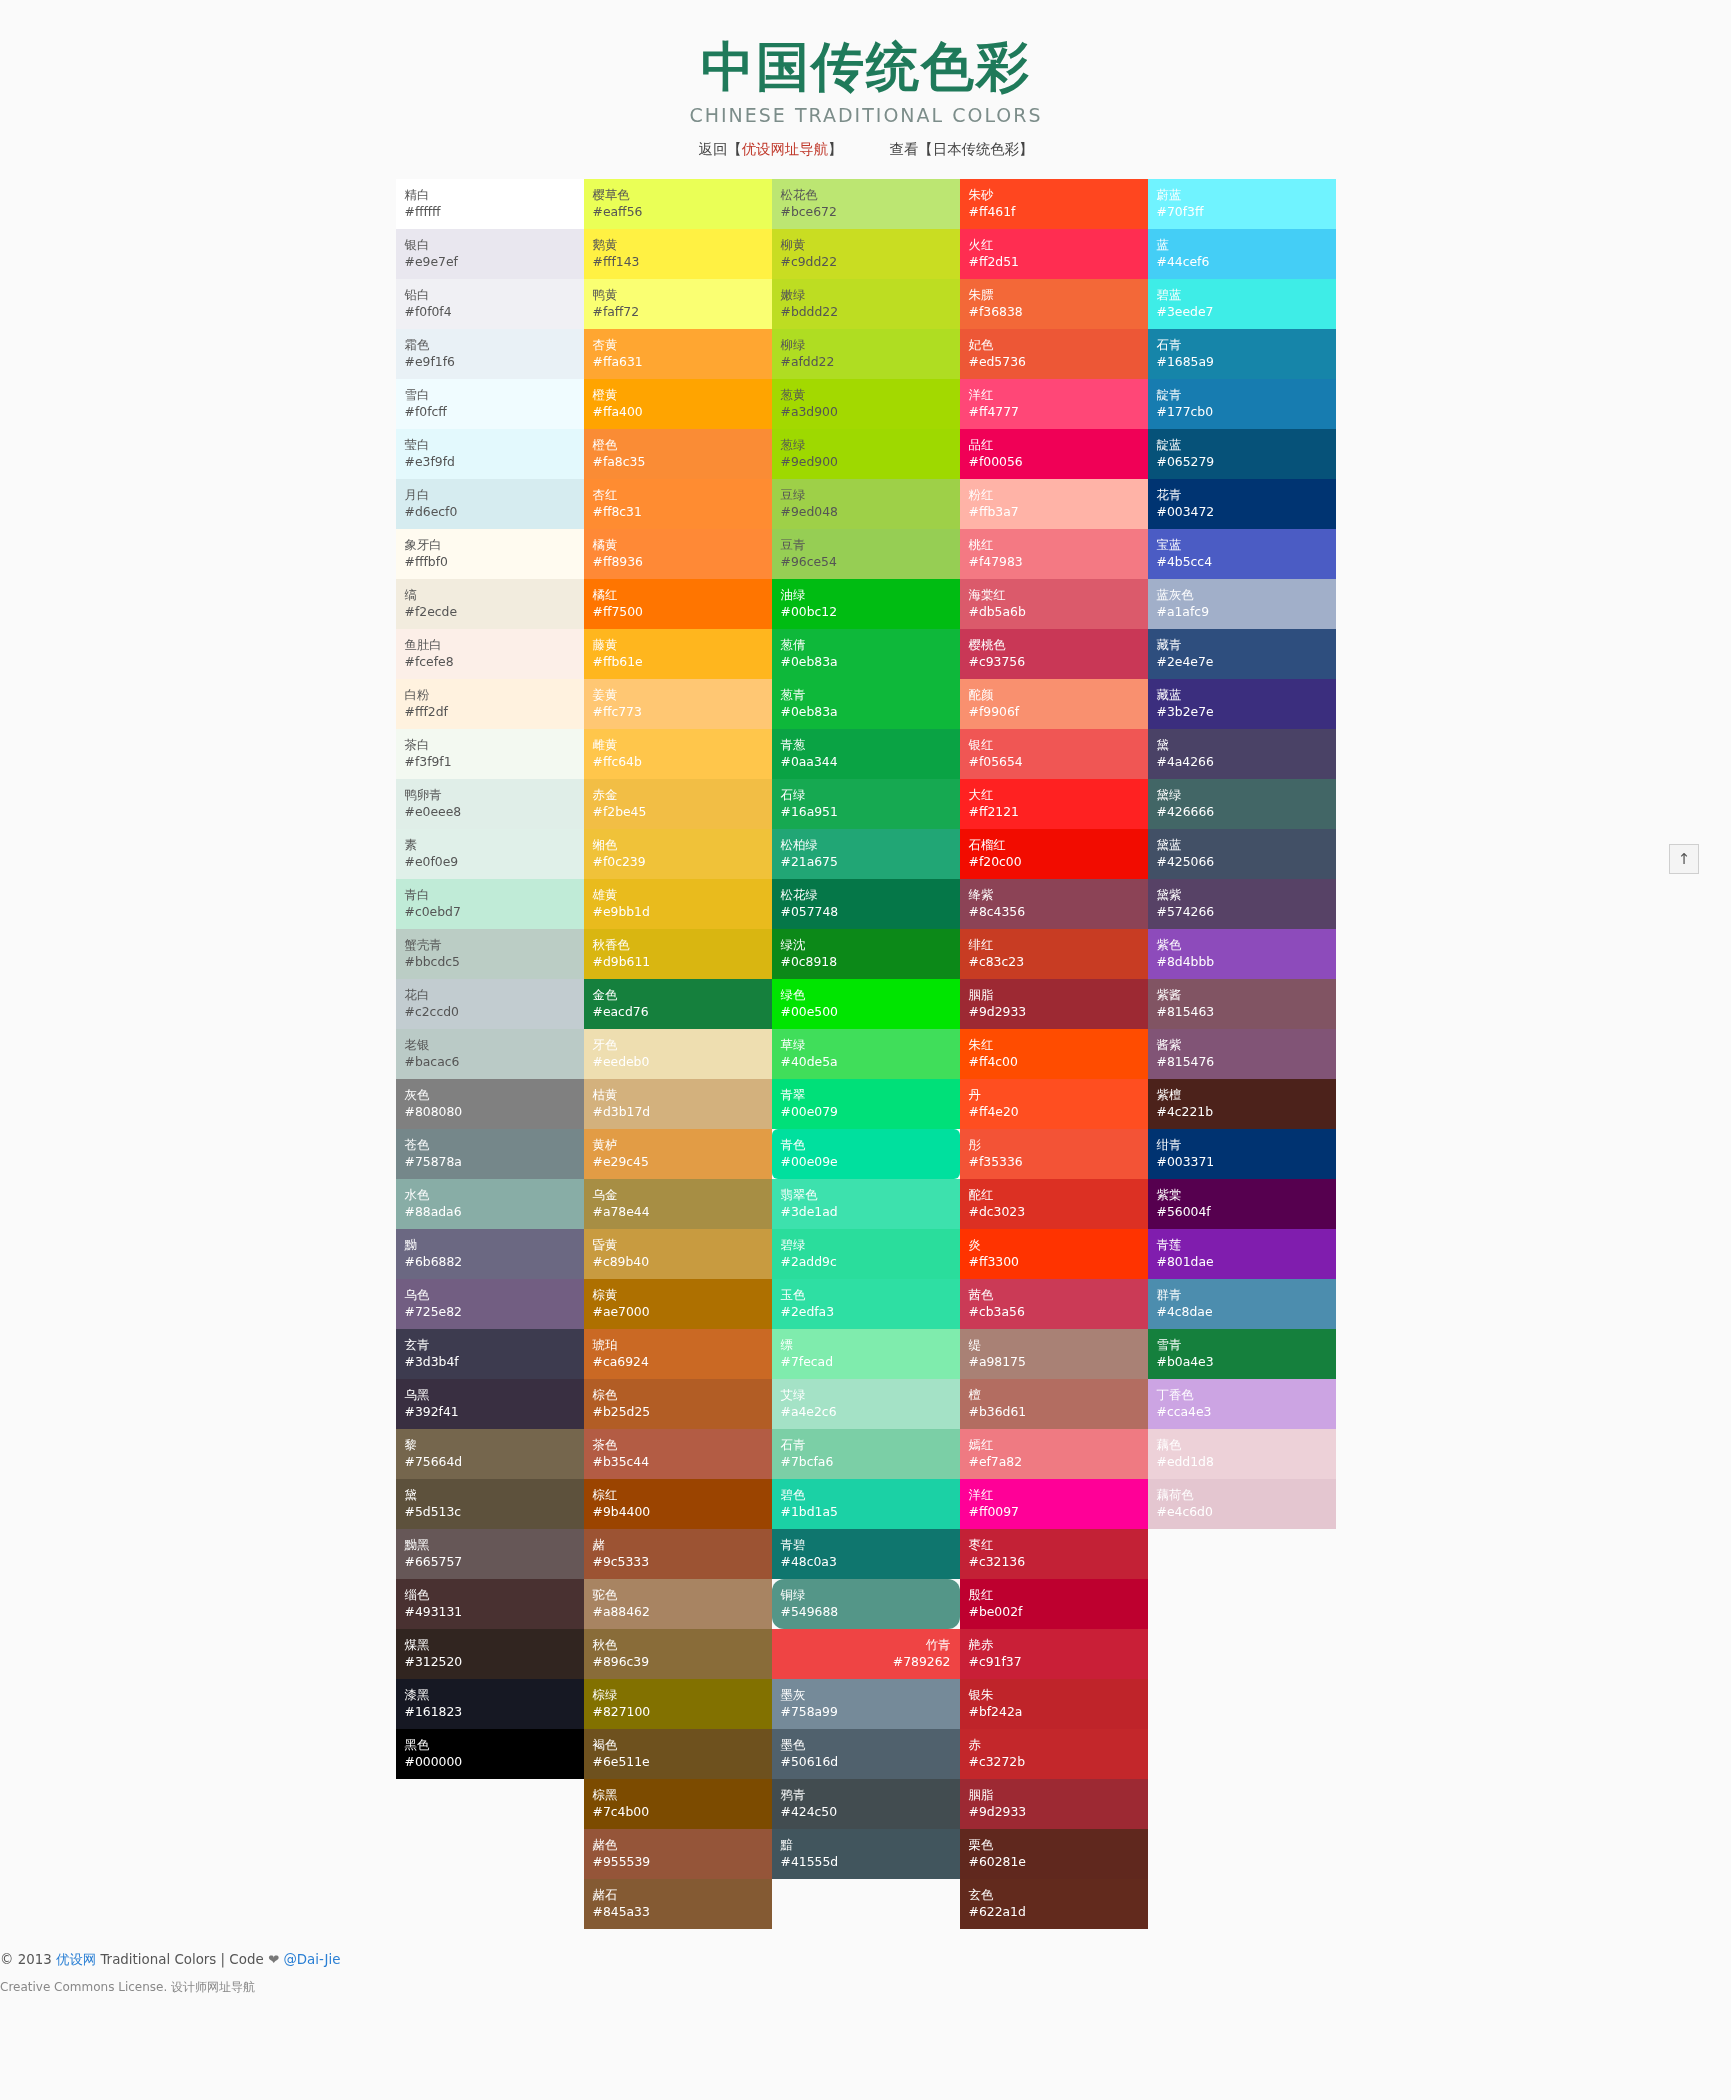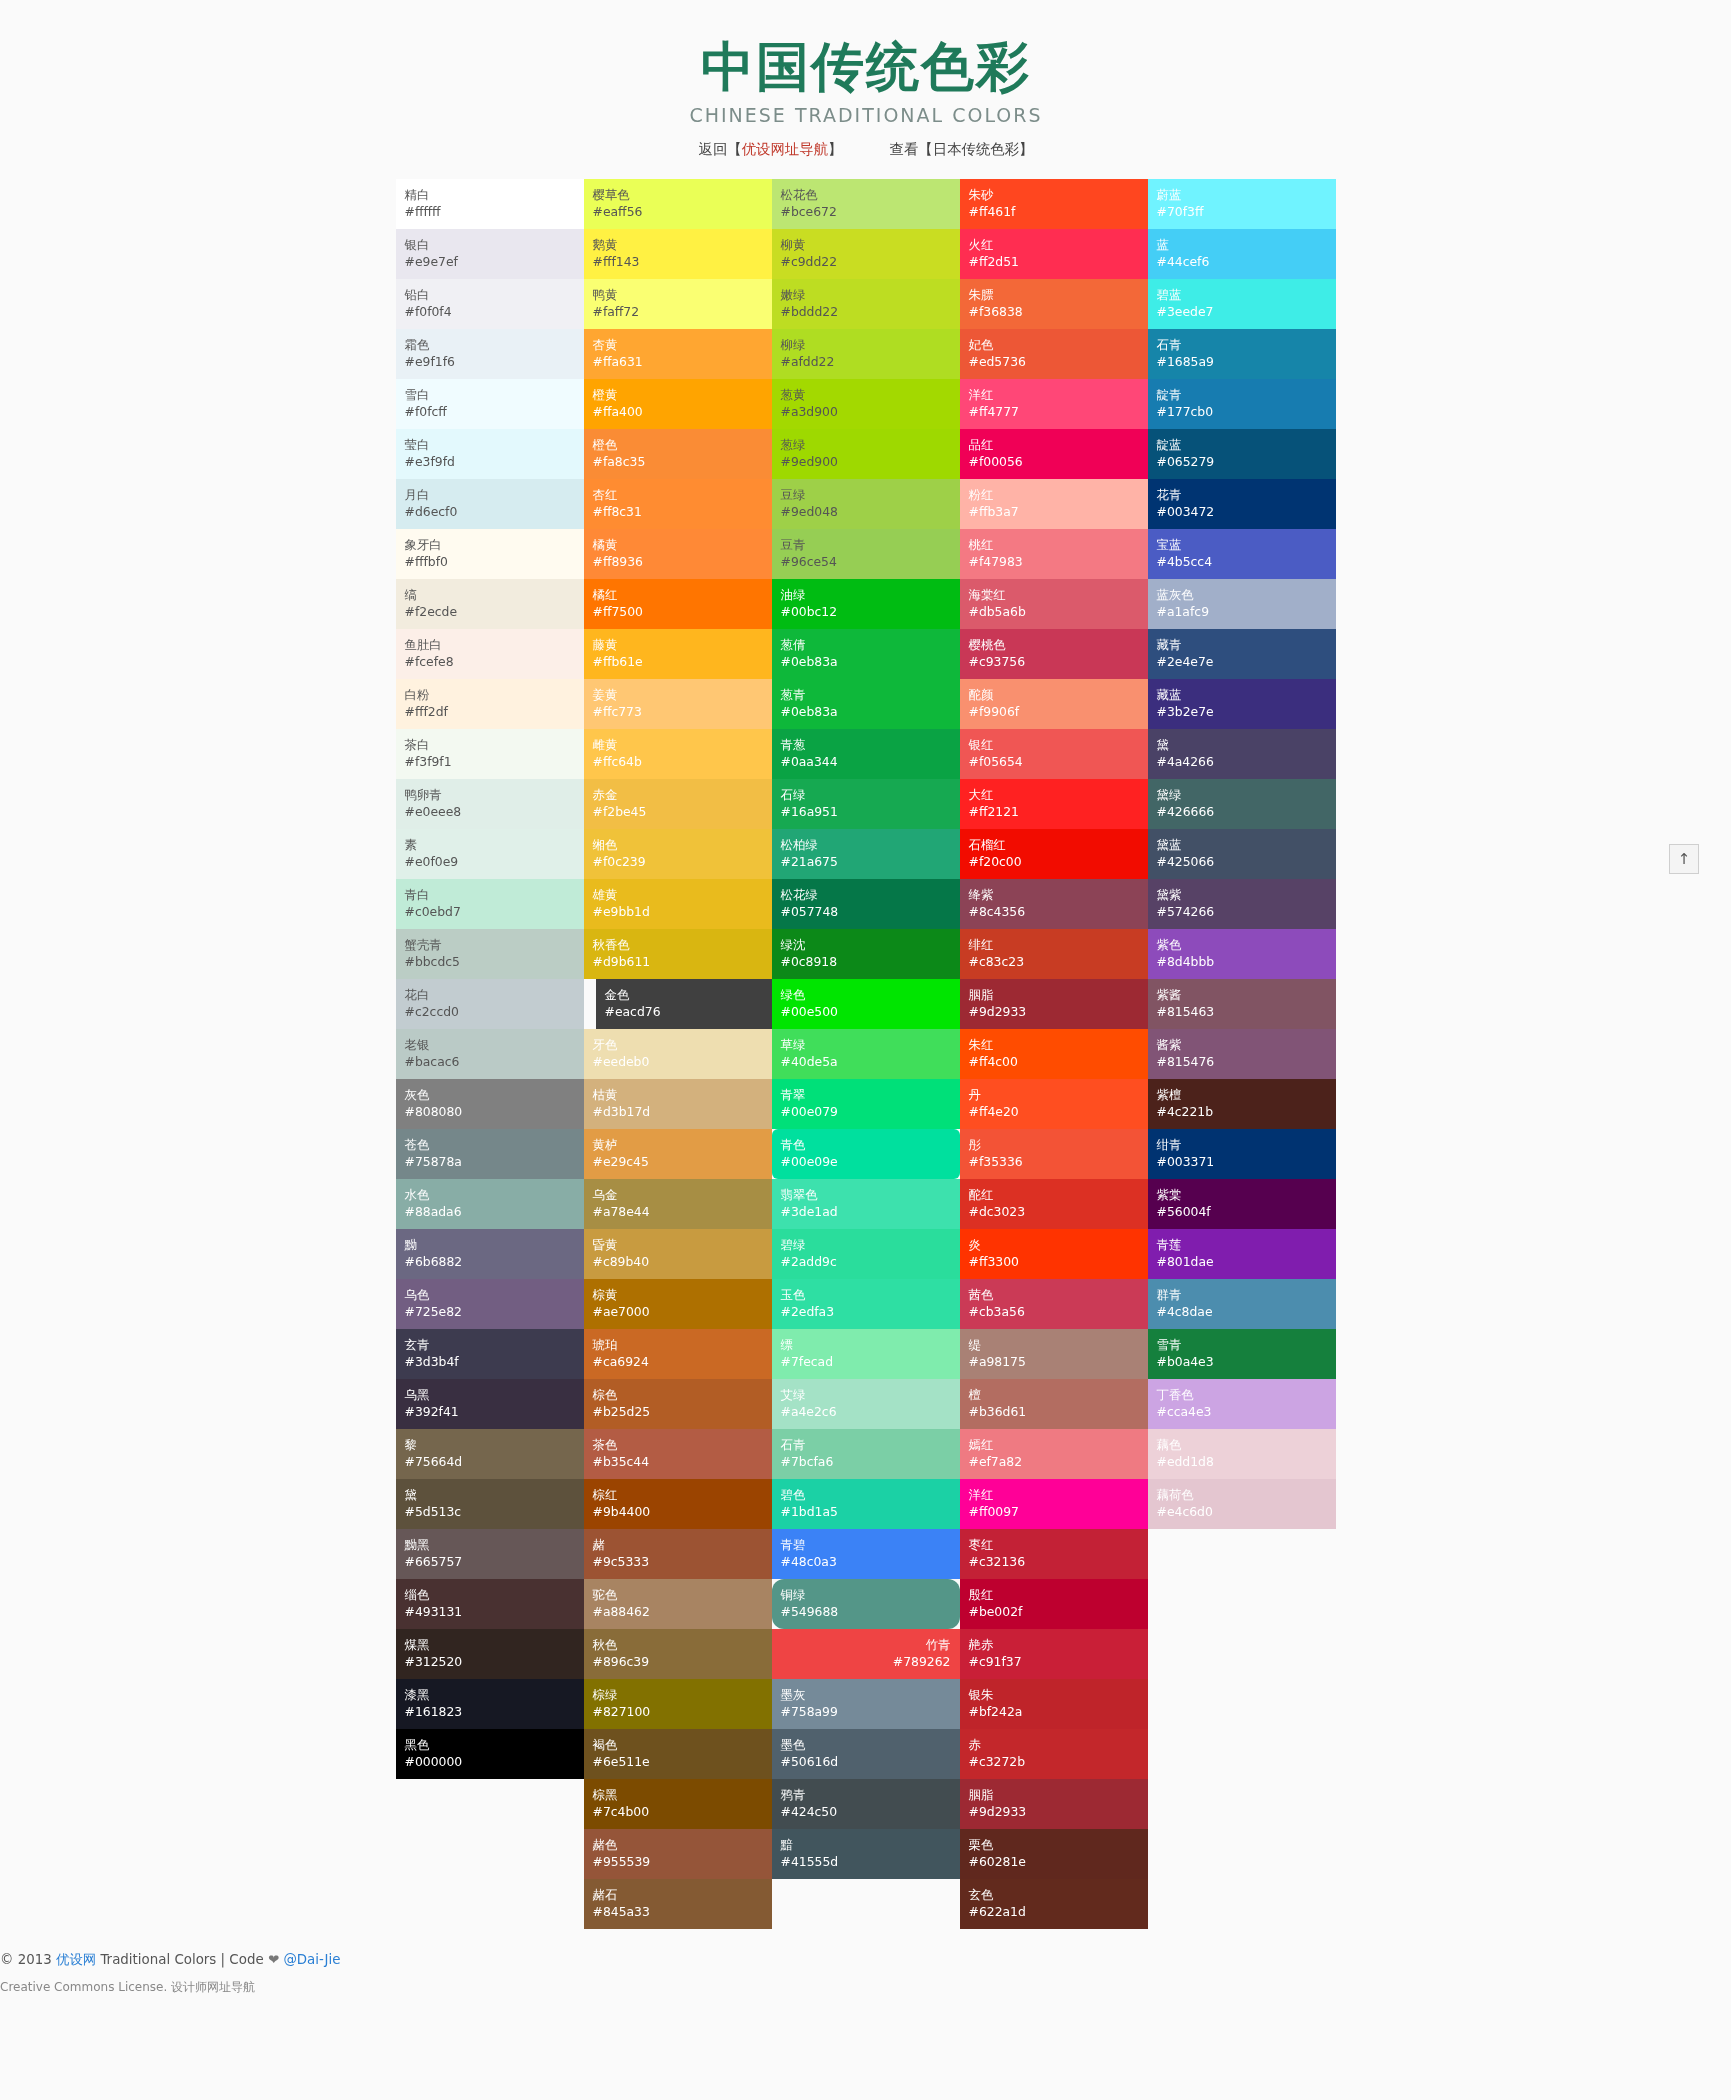--- a/index.html
+++ b/index.html
@@ -293,21 +293,21 @@
           <span class="hx">#f0c239</span>
         </div>
         <div class="swatch" style="background: rgb(233, 187, 29); color: rgb(255, 255, 255);">
           <span class="nm">雄黄</span>
           <span class="hx">#e9bb1d</span>
         </div>
         <div class="swatch" style="background: rgb(217, 182, 17); color: rgb(255, 255, 255);">
           <span class="nm">秋香色</span>
           <span class="hx">#d9b611</span>
         </div>
-        <div class="swatch" style="background: #404040; color: rgb(255, 255, 255); margin-left: 12px;">
+        <div class="swatch" style="background: #15803d; color: rgb(255, 255, 255);">
           <span class="nm">金色</span>
           <span class="hx">#eacd76</span>
         </div>
         <div class="swatch" style="background: rgb(238, 222, 176); color: rgb(255, 255, 255);">
           <span class="nm">牙色</span>
           <span class="hx">#eedeb0</span>
         </div>
         <div class="swatch" style="background: rgb(211, 177, 125); color: rgb(255, 255, 255);">
           <span class="nm">枯黄</span>
           <span class="hx">#d3b17d</span>
@@ -479,21 +479,21 @@
           <span class="hx">#a4e2c6</span>
         </div>
         <div class="swatch" style="background: rgb(123, 207, 166); color: rgb(255, 255, 255);">
           <span class="nm">石青</span>
           <span class="hx">#7bcfa6</span>
         </div>
         <div class="swatch" style="background: rgb(27, 209, 165); color: rgb(255, 255, 255);">
           <span class="nm">碧色</span>
           <span class="hx">#1bd1a5</span>
         </div>
-        <div class="swatch" style="background: #3b82f6; color: rgb(255, 255, 255);">
+        <div class="swatch" style="background: #0f766e; color: rgb(255, 255, 255);">
           <span class="nm">青碧</span>
           <span class="hx">#48c0a3</span>
         </div>
         <div class="swatch" style="background: rgb(84, 150, 136); color: rgb(255, 255, 255); border-radius: 12px;">
           <span class="nm">铜绿</span>
           <span class="hx">#549688</span>
         </div>
         <div class="swatch" style="background: #ef4444; color: rgb(255, 255, 255); text-align: right;">
           <span class="nm">竹青</span>
           <span class="hx">#789262</span>

